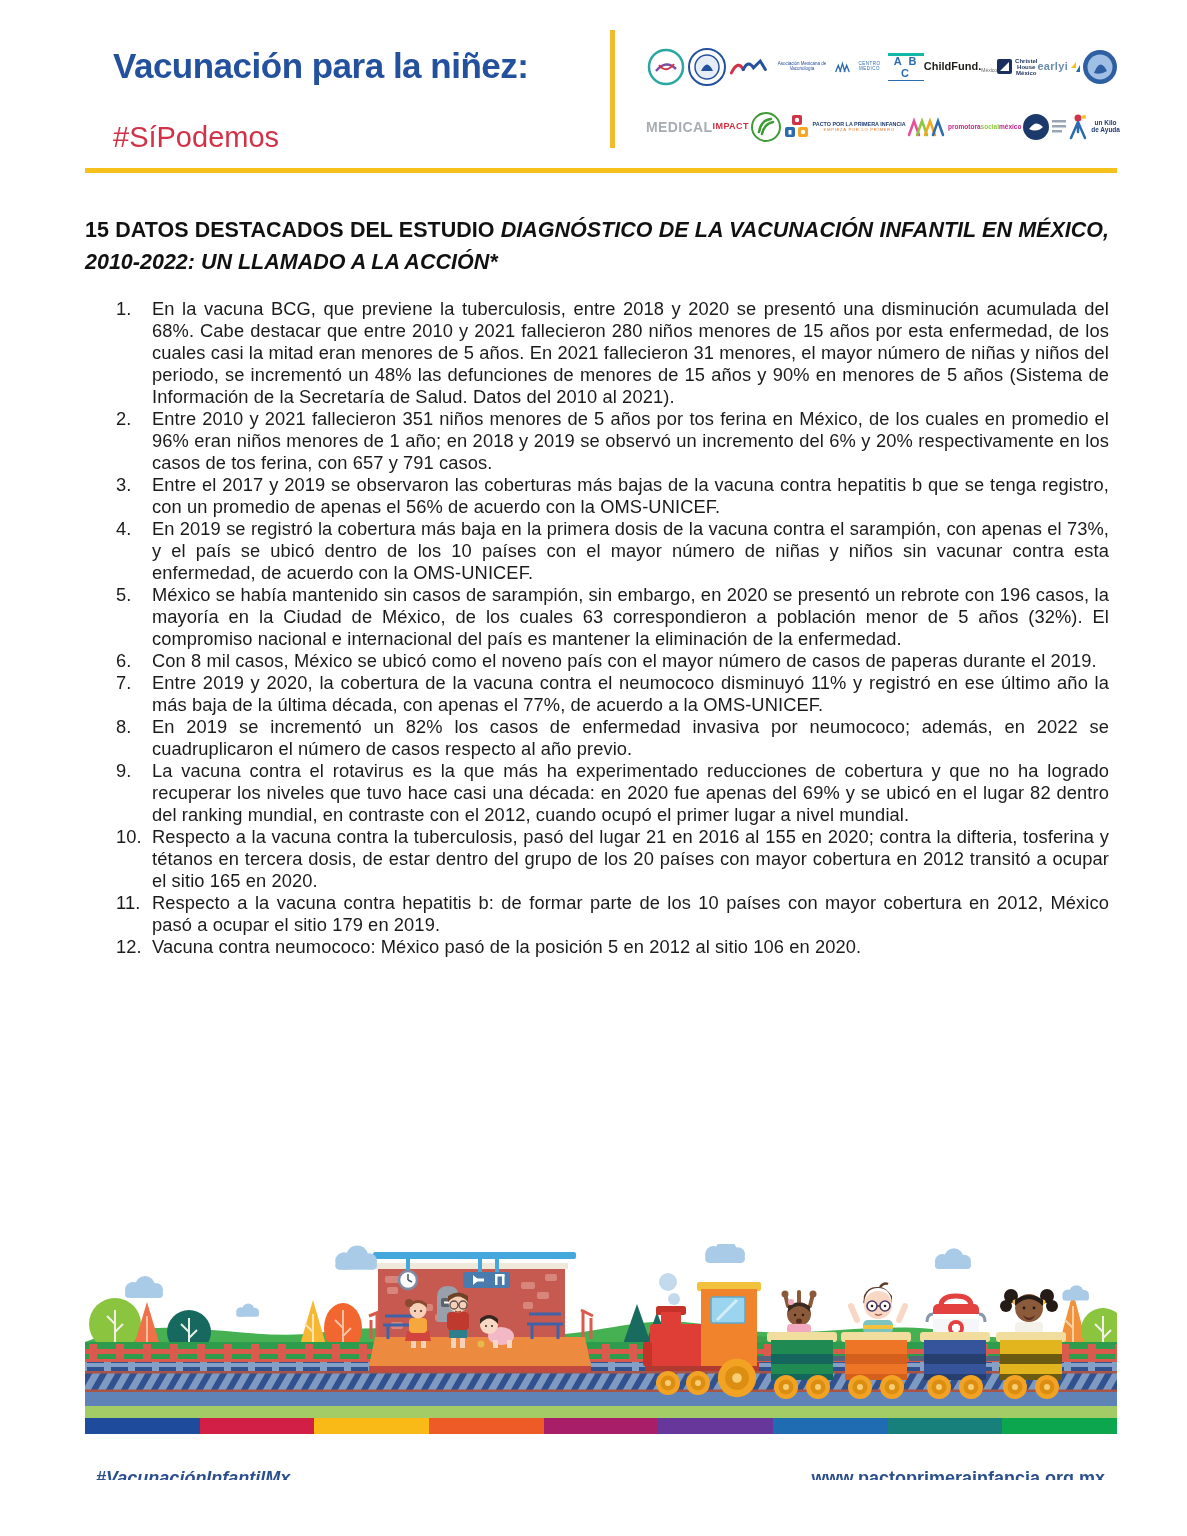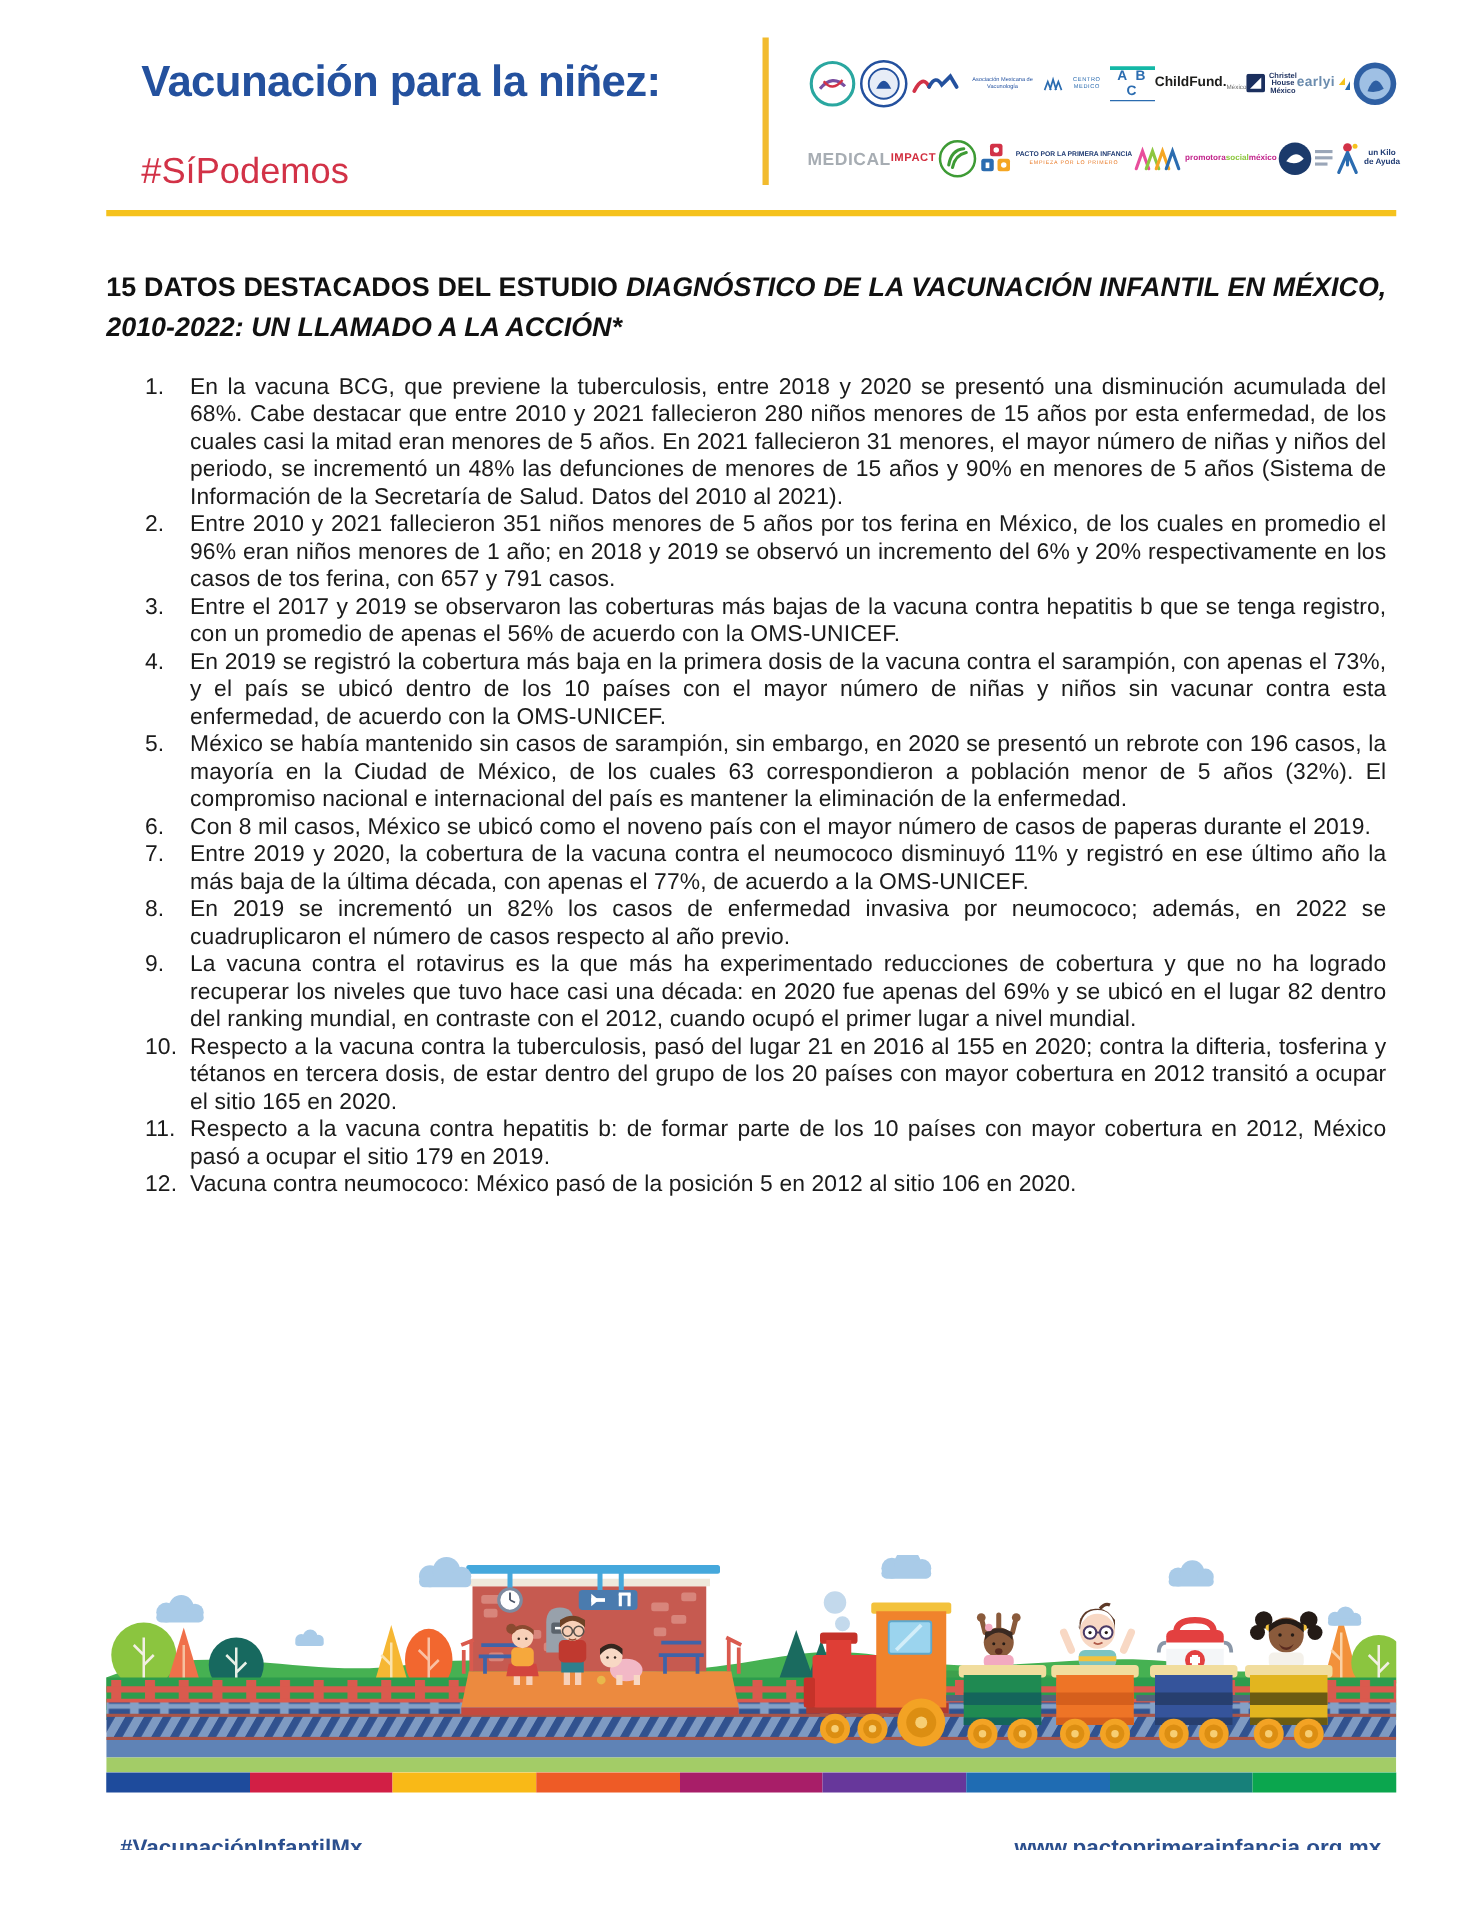--- a/index.html
+++ b/index.html
@@ -44,21 +44,21 @@
            list-style:none;counter-reset:fact;}
   ol.facts li{position:relative;counter-increment:fact;padding-left:67px;
               font-size:18.3px;line-height:22px;text-align:justify;
               letter-spacing:.1px;color:#1b1b1b;}
   ol.facts li::before{content:counter(fact) ".";position:absolute;left:31px;top:0;}
 
   
   .scene{position:absolute;left:85px;top:1244px;width:1032px;height:174px;}
   .stripe{position:absolute;left:85px;top:1418px;width:1032px;height:16px;display:flex;}
   .stripe div{flex:1;}
-  .footer-tag{position:absolute;left:96px;top:1468px;font-size:18px;font-weight:bold;color:#2B4F8E;}
+  .footer-tag{position:absolute;left:96px;top:1468px;font-size:18px;font-weight:bold;color:#2B4F8E;font-style:italic;}
   .footer-url{position:absolute;right:82px;top:1468px;font-size:18px;font-weight:bold;color:#2B4F8E;}
 </style>
 </head>
 <body>
 
 <div class="page">
 
   <div class="brand-title">Vacunación para la niñez:</div>
   <div class="brand-hashtag">#SíPodemos</div>
   <div class="v-rule"></div>

